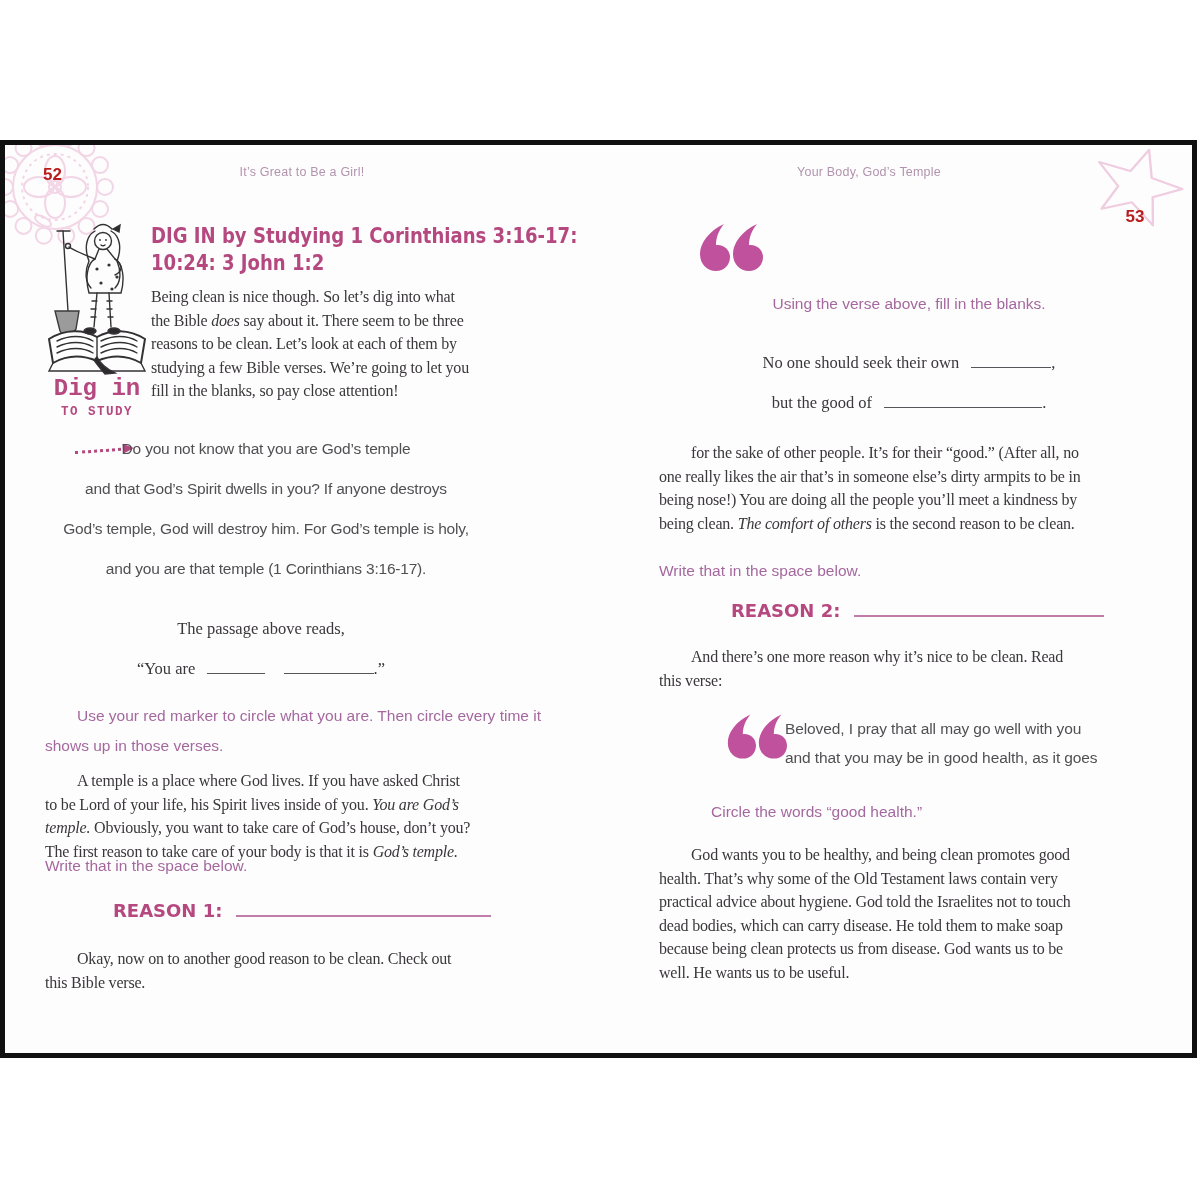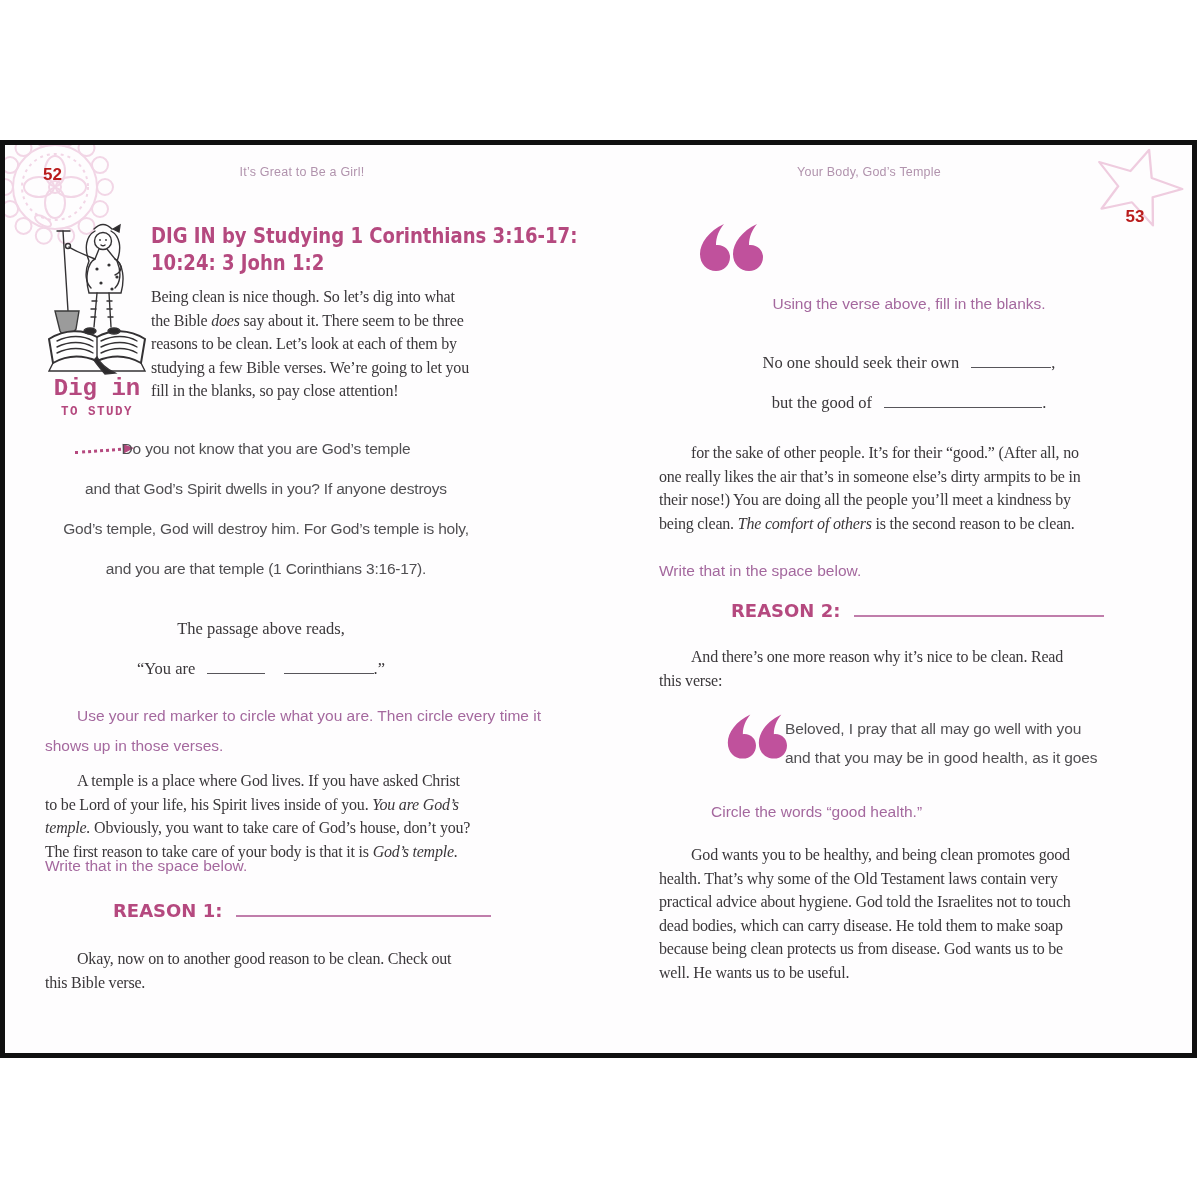--- a/index.html
+++ b/index.html
@@ -199,21 +199,21 @@
         <span class="blank" style="width:80px;margin-left:8px;"></span><span>,</span>
       </div>
       <div class="center-line" style="left:30px;top:246px;width:560px;">
         <span>but the good of</span>
         <span class="blank" style="width:158px;margin-left:8px;"></span><span>.</span>
       </div>
 
       <div class="serif-para indent-first" style="left:60px;top:296px;width:460px;">
           <div class="tl"><span>for the sake of other people. It’s for their “good.” (After all, no</span></div>
           <div class="tl"><span>one really likes the air that’s in someone else’s dirty armpits to be in</span></div>
-          <div class="tl"><span>their nose!) You are doing all the people you’ll meet a kindness by</span></div>
+          <div class="tl"><span>being nose!) You are doing all the people you’ll meet a kindness by</span></div>
           <div class="tl"><span>being clean. </span><em>The comfort of others</em><span> is the second reason to be clean.</span></div>
         </div>
       <div class="pink-note" style="left:60px;top:417px;">Write that in the space below.</div>
 
       <div class="reason-row" style="left:132px;top:454px;">
         <span>REASON 2:</span><span class="rblank" style="width:250px;"></span>
       </div>
 
       <div class="serif-para indent-first" style="left:60px;top:500px;width:460px;">
           <div class="tl"><span>And there’s one more reason why it’s nice to be clean. Read</span></div>

